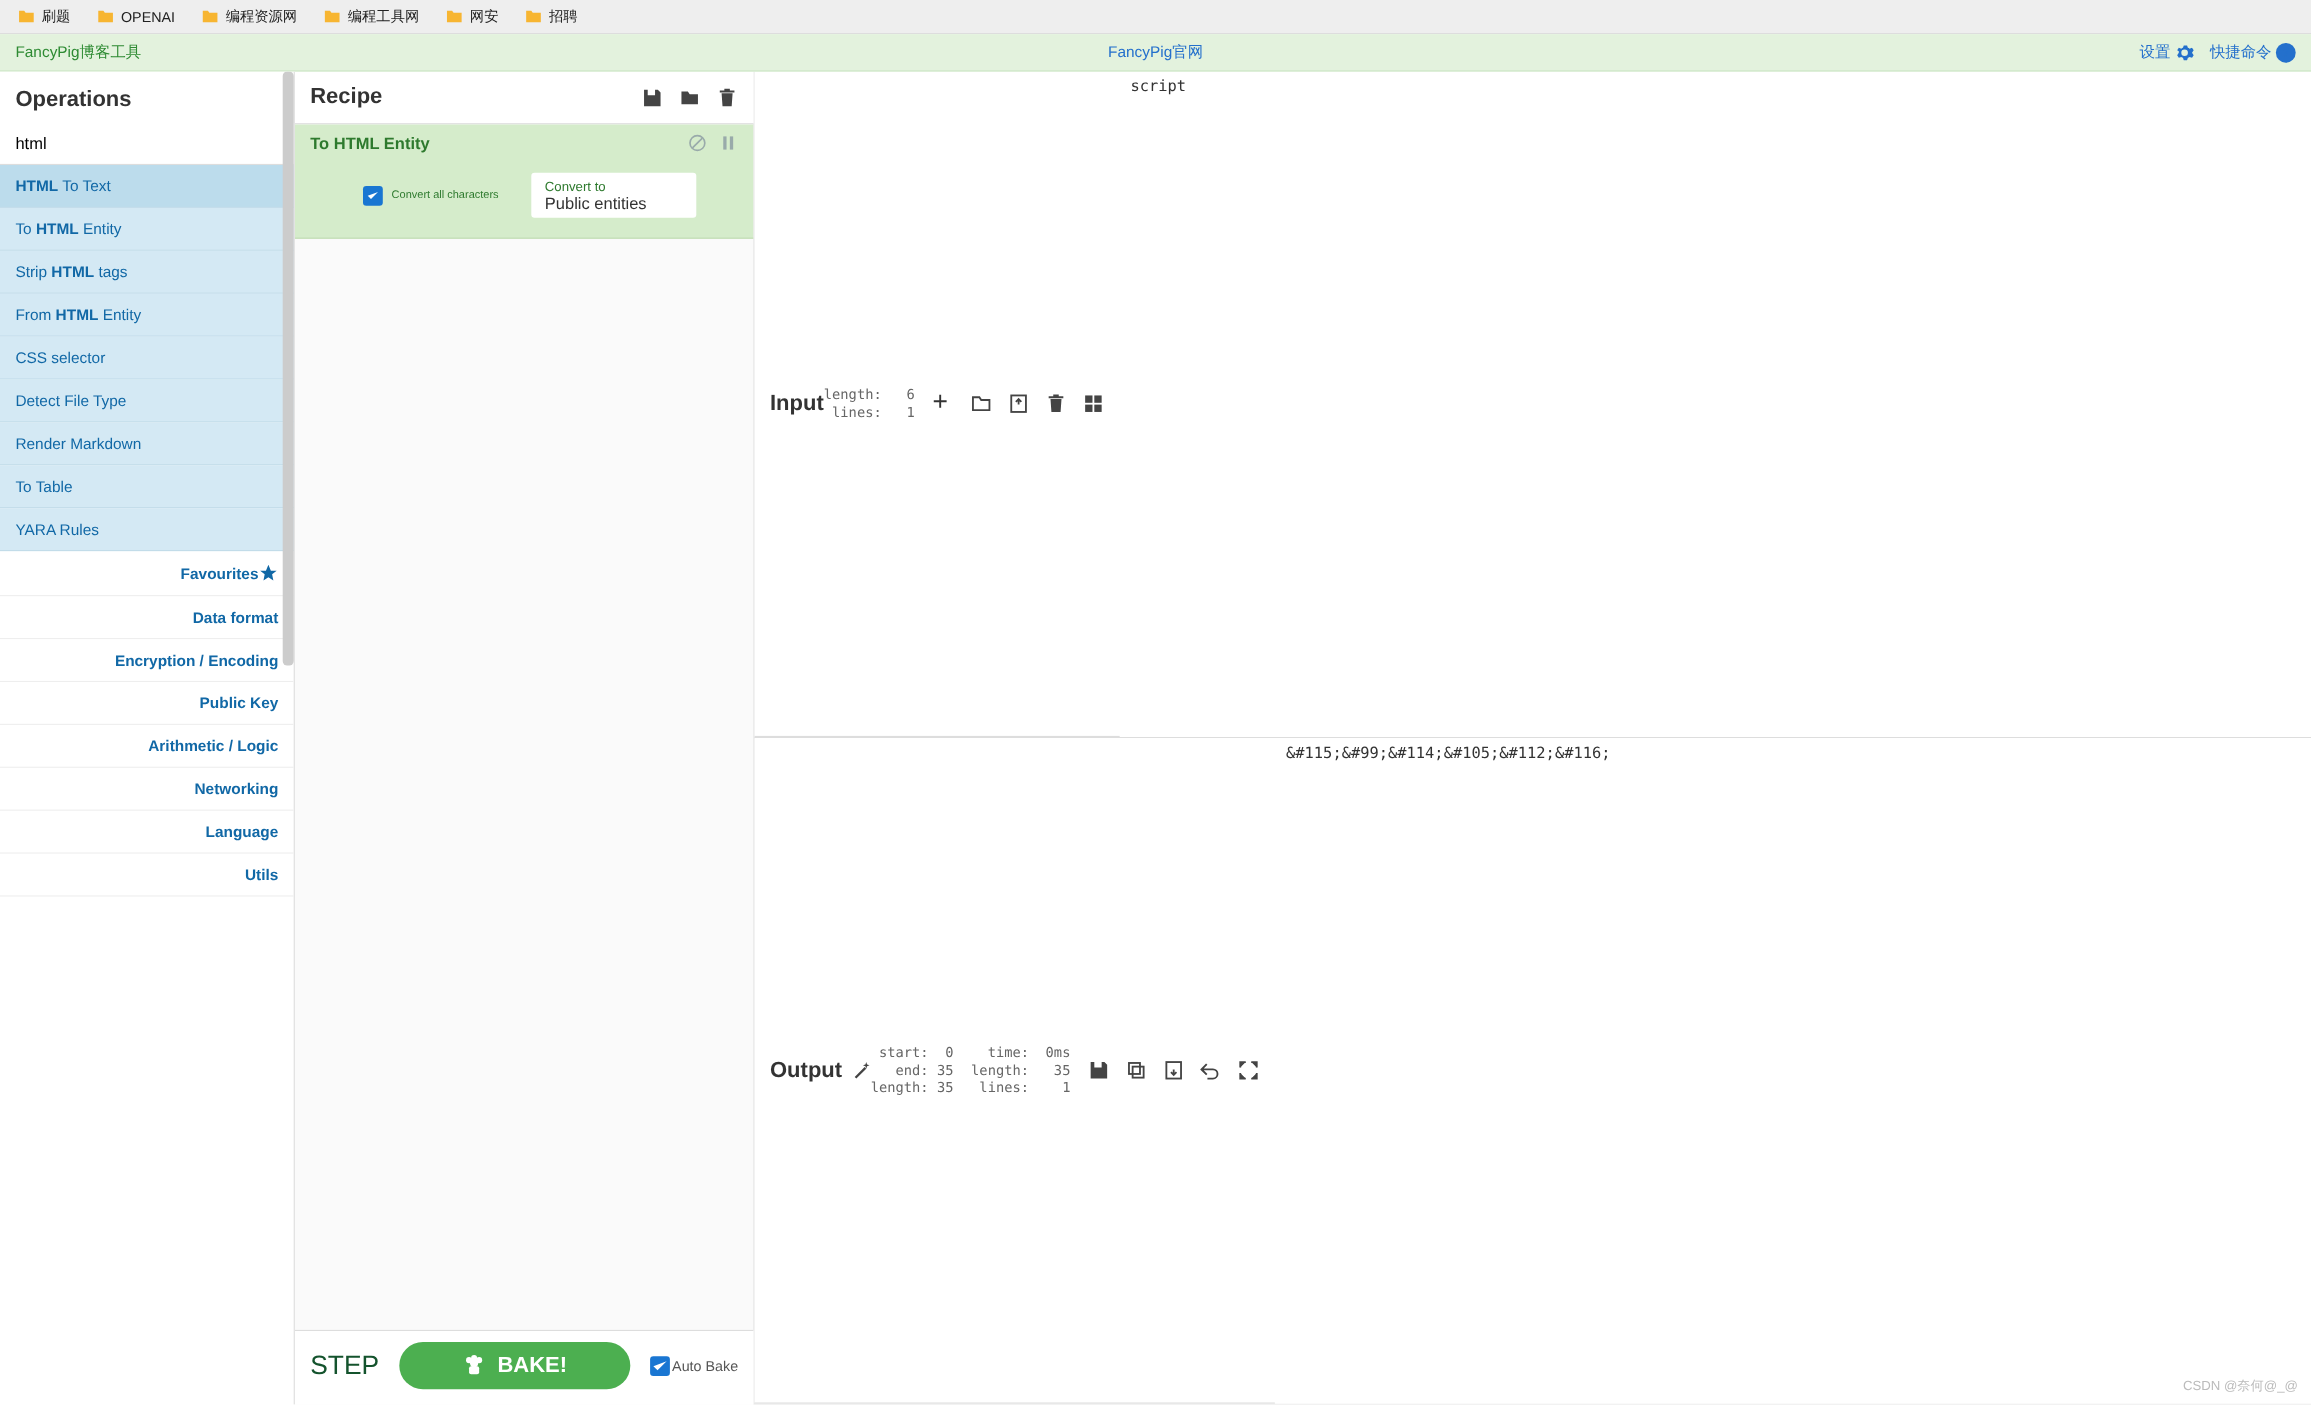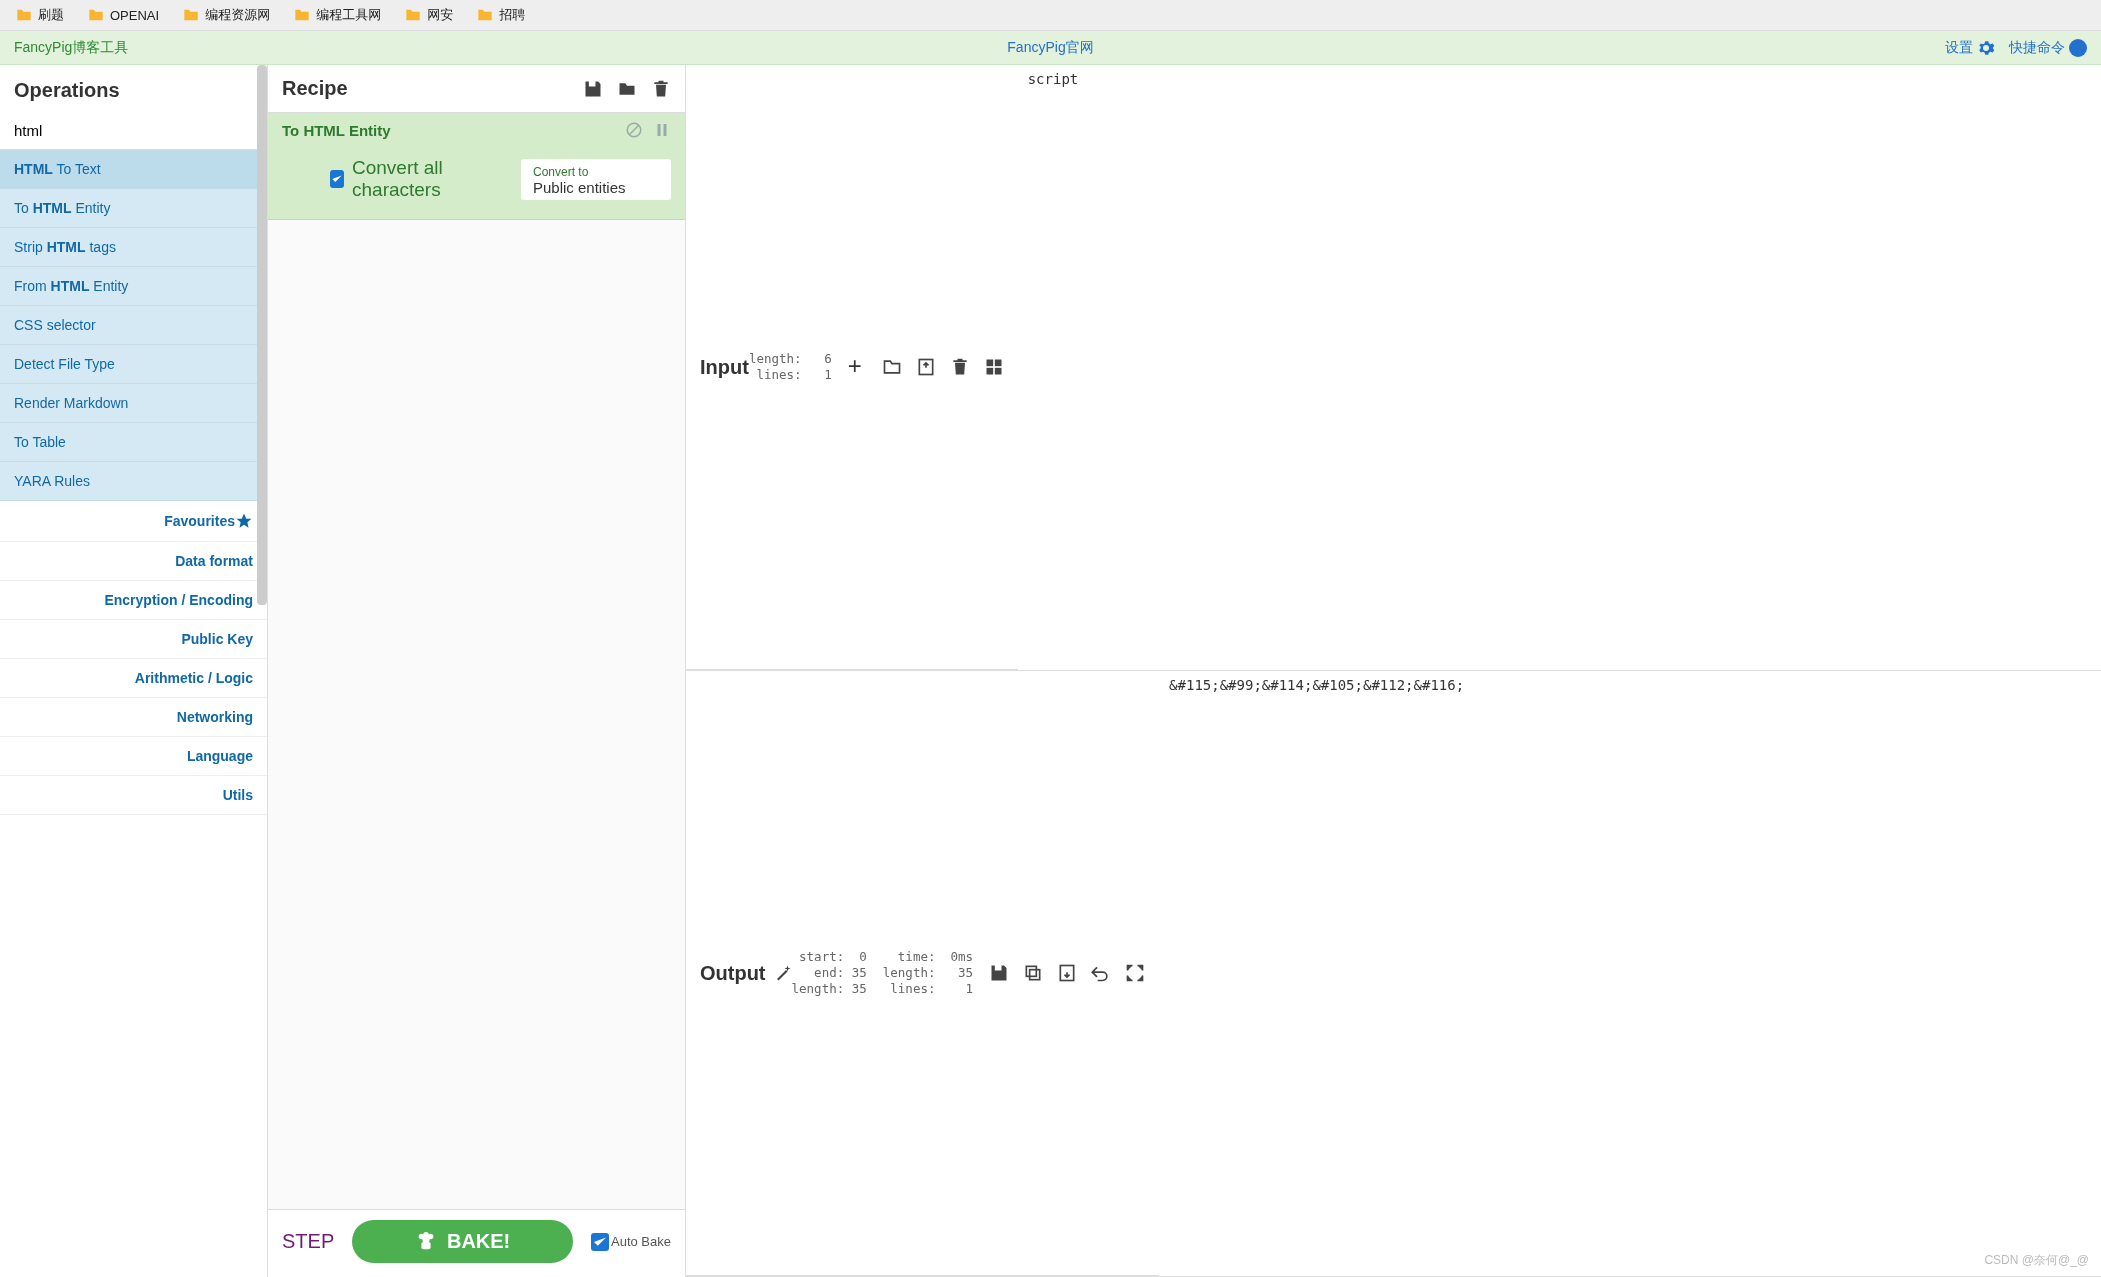--- a/index.html
+++ b/index.html
@@ -41,29 +41,29 @@
 .rhead h2 { font-size:20px; font-weight:700; flex:1; }
 .ricons { display:flex; gap:14px; }
 .ricons svg, .ricons .icon { width:20px; height:20px; fill:#444; cursor:pointer; }
 .recipe-body { flex:1; overflow:auto; padding:0; }
 .recipe-op { background:#d5eccb; border-bottom:1px solid #bfdbb1; }
 .recipe-op-head { display:flex; align-items:center; padding: 8px 14px; }
 .recipe-op-head .title { flex:1; color:#2e7a2e; font-weight:600; font-size:15px;}
 .recipe-op-head .oicons { display:flex; gap:10px; }
 .recipe-op-head .oicons svg { width:18px; height:18px; fill:#9aa; cursor:pointer; }
 .recipe-op-body { padding: 10px 14px 18px; display:flex; align-items:center; gap:30px; }
-.chk { display:flex; align-items:center; gap:8px; color:#2e7a2e; font-size:19px;padding-left:48px;}
+.chk { display:flex; align-items:center; gap:8px; color:#2e7a2e; font-size:10px;padding-left:48px;}
 .chk .box { width:18px; height:18px; background:#1976d2; border-radius:3px; display:flex; align-items:center; justify-content:center; }
 .chk .box svg { fill:#fff; width:14px; height:14px; }
 .select-box { background:#fff; border-radius:3px; padding:6px 12px 4px; min-width:150px;}
 .select-box .lbl { color:#2e7a2e; font-size:12px; }
 .select-box .val { color:#333; font-size:15px; }
 
 .recipe-foot { display:flex; align-items:center; gap:18px; padding: 10px 14px 14px; background:#fff; border-top:1px solid #ddd;}
-.step { color:#701a75; font-size:20px; font-weight:500; }
+.step { color:#14532d; font-size:24px; font-weight:500; }
 .bake { flex:1; background:#4caf50; color:#fff; border:none; border-radius:24px; padding:10px 20px; font-size:20px; font-weight:700; cursor:pointer; display:flex; align-items:center; justify-content:center; gap:10px;}
 .chef { width:22px; height:22px; display:inline-block; }
 .autobake { display:flex; align-items:center; font-size:13px; color:#555; gap:2px;}
 .autobake .box { width:18px; height:18px; background:#1976d2; border-radius:3px; display:flex; align-items:center; justify-content:center; }
 
 
 .io { flex:1; display:flex; flex-direction:column; }
 .io-sec { flex:1; display:flex; flex-direction:row; border-bottom:1px solid #ddd; min-height:0;}
 .io-head { display:flex; align-items:center; padding:10px 14px; border-bottom:1px solid #ddd; background:#fff; }
 .io-head h2 { font-size:20px; font-weight:700; }

